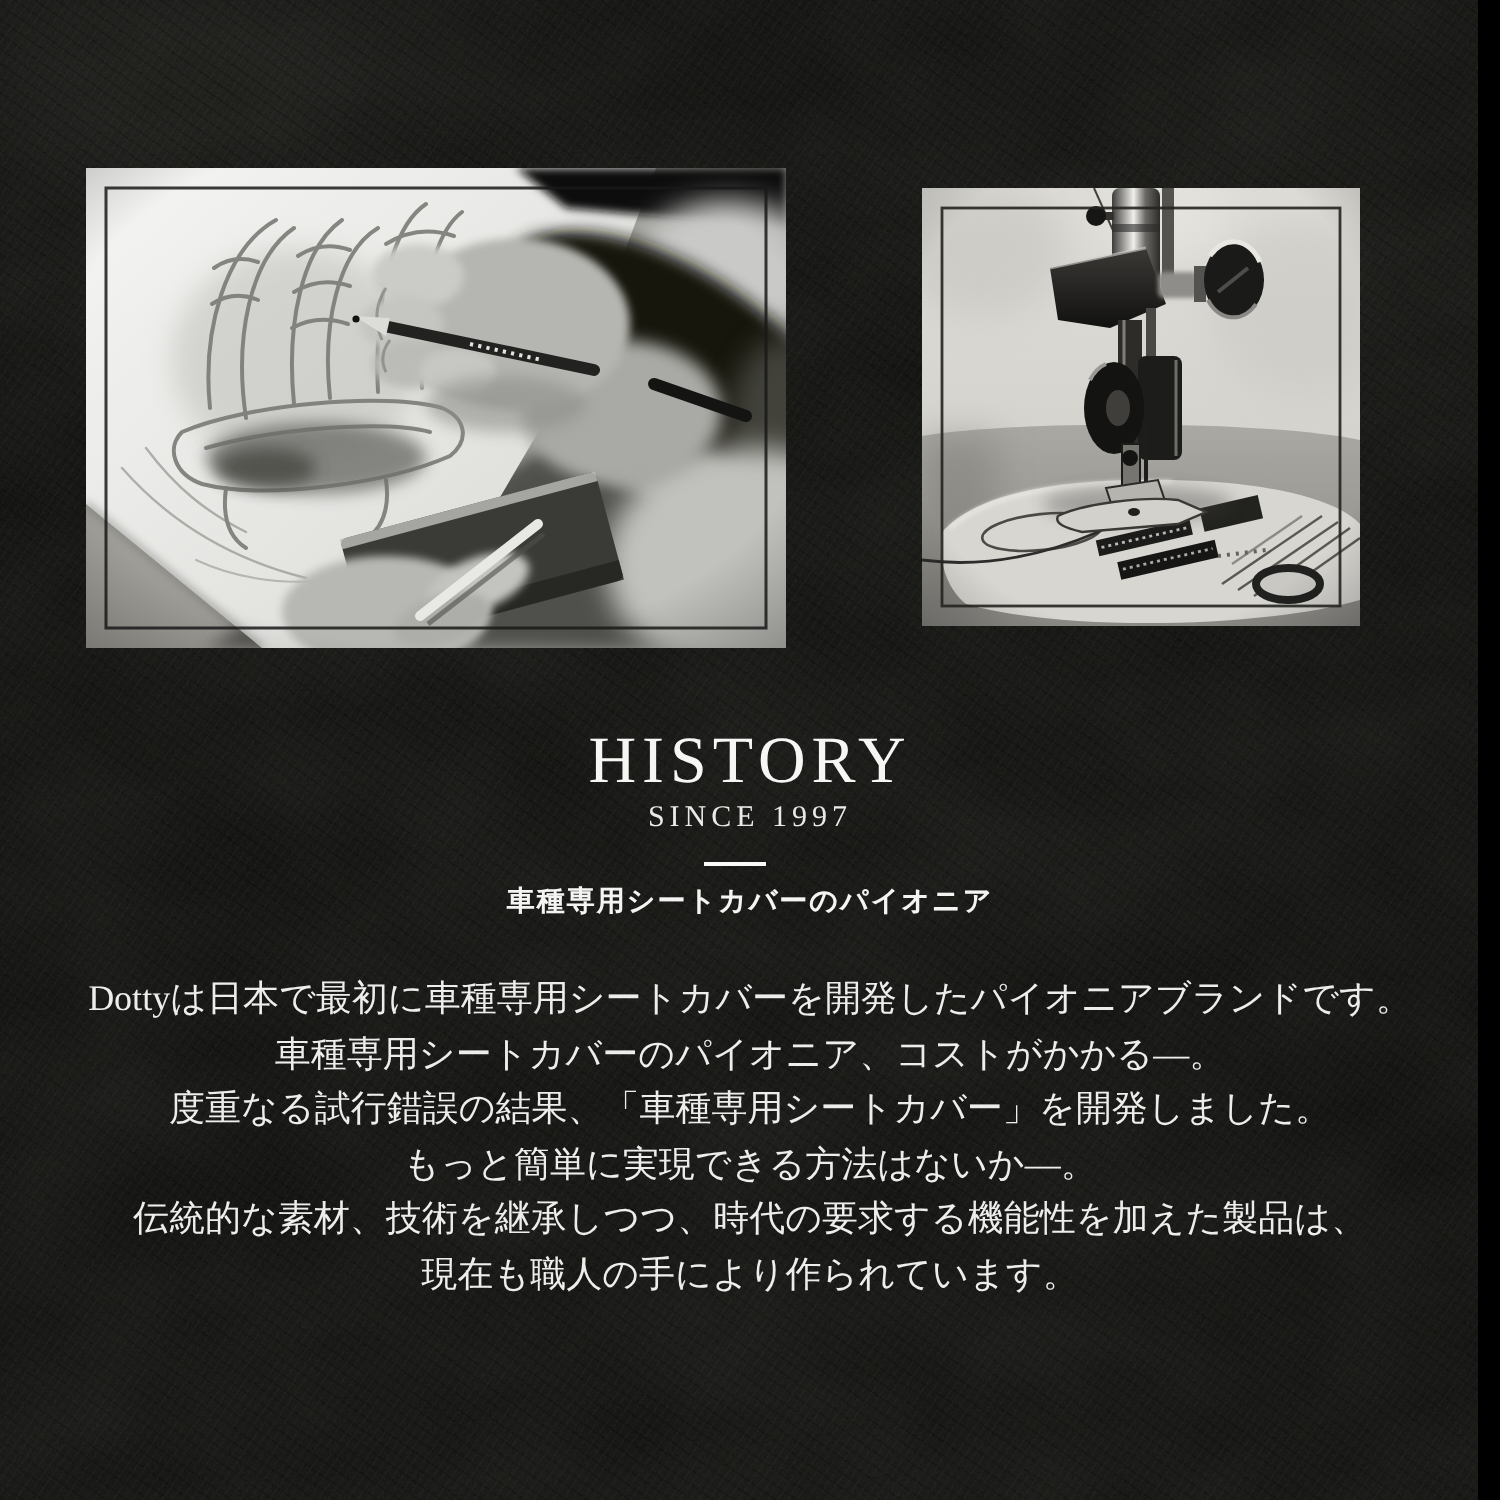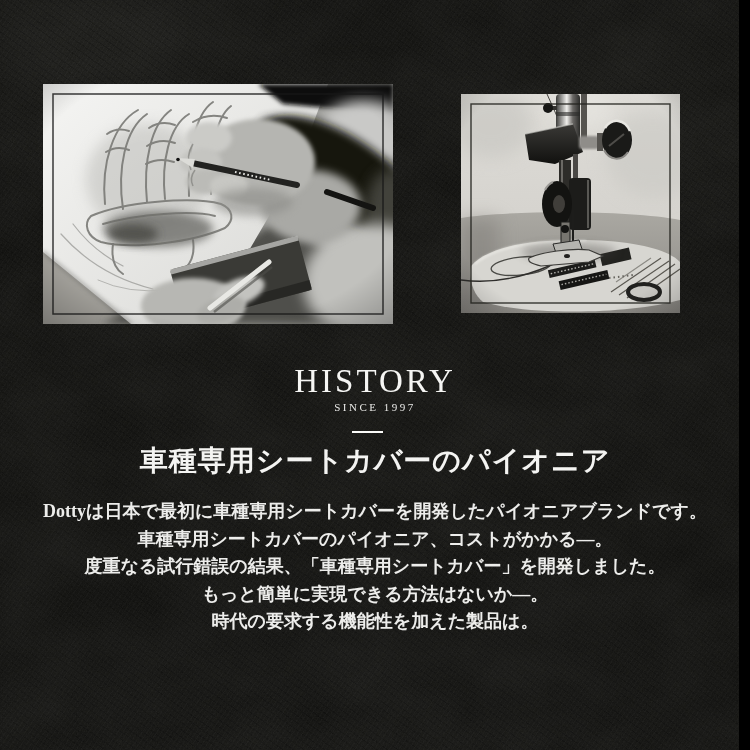--- a/index.html
+++ b/index.html
@@ -19,24 +19,24 @@
       repeating-linear-gradient(125deg, rgba(255,255,255,0.016) 0 1px, transparent 1px 4px),
       repeating-linear-gradient(35deg, rgba(0,0,0,0.25) 0 1px, transparent 1px 6px);
   }
   .grain{position:absolute;inset:0;z-index:2;pointer-events:none;}
   .photo{position:absolute;margin:0;padding:0;z-index:3;}
   .photo svg{display:block;width:100%;height:100%;}
   .photo-left{left:43px;top:84px;width:350px;height:240px;}
   .photo-right{left:461px;top:94px;width:219px;height:219px;}
   .txt{position:absolute;left:0;width:750px;text-align:center;z-index:4;}
   .title{top:363px;font-size:33px;line-height:1.1;letter-spacing:3px;color:#f6f6f4;font-weight:400;}
-  .subtitle{top:401px;font-size:11px;letter-spacing:2.5px;color:#eaeae8;font-weight:400;}
+  .subtitle{top:401px;font-size:15px;letter-spacing:2.5px;color:#eaeae8;font-weight:400;}
   .divider{position:absolute;z-index:4;left:352px;top:431px;width:31px;height:2px;background:#fafaf8;}
-  .heading{top:442px;font-size:28px;letter-spacing:1px;color:#f4f4f2;font-weight:600;}
-  .bodytext{top:486px;font-size:18px;line-height:27.5px;color:#ededeb;font-weight:700;margin-top:12px;}
+  .heading{top:442px;font-size:14px;letter-spacing:1px;color:#f4f4f2;font-weight:600;}
+  .bodytext{top:486px;font-size:18px;line-height:27.5px;color:#ededeb;font-weight:400;}
   .bodytext p{margin:0;}
 </style>
 </head>
 <body>
 
 <div class="canvas">
 
   <div class="weave"></div>
 
   <svg class="grain" width="750" height="750">
@@ -246,16 +246,17 @@
 
   <h1 class="txt title" style="margin:0;position:absolute;">HISTORY</h1>
   <div class="txt subtitle">SINCE 1997</div>
   <div class="divider"></div>
   <h2 class="txt heading" style="margin:0;position:absolute;">車種専用シートカバーのパイオニア</h2>
   <div class="txt bodytext">
     <p>Dottyは日本で最初に車種専用シートカバーを開発したパイオニアブランドです。</p>
     <p>車種専用シートカバーのパイオニア、コストがかかる―。</p>
     <p>度重なる試行錯誤の結果、「車種専用シートカバー」を開発しました。</p>
     <p>もっと簡単に実現できる方法はないか―。</p>
-    <p>時代の要求する機能性を加えた製品は。</p>
+    <p>伝統的な素材、技術を継承しつつ、時代の要求する機能性を加えた製品は、</p>
+    <p>現在も職人の手により作られています。</p>
   </div>
 
 </div>
 
 </body></html>

